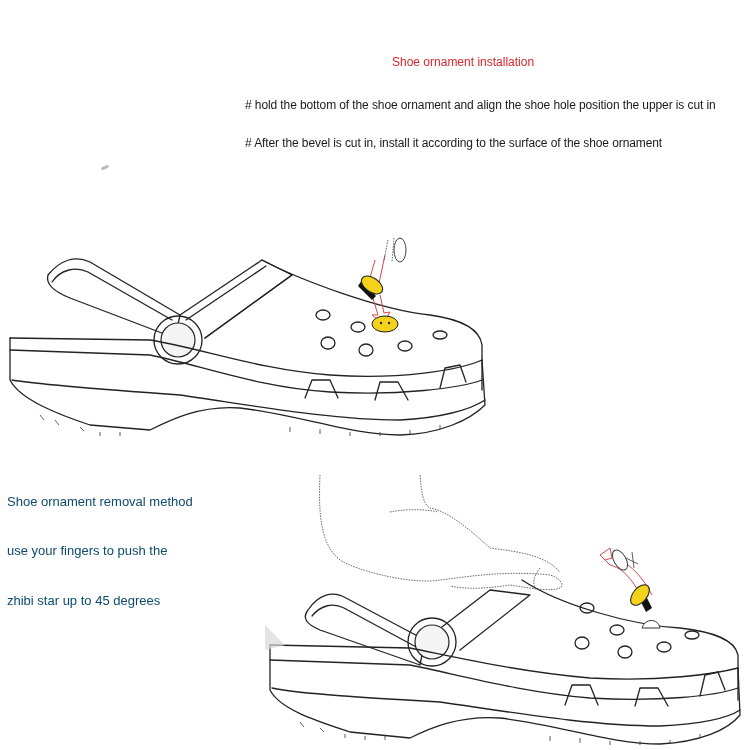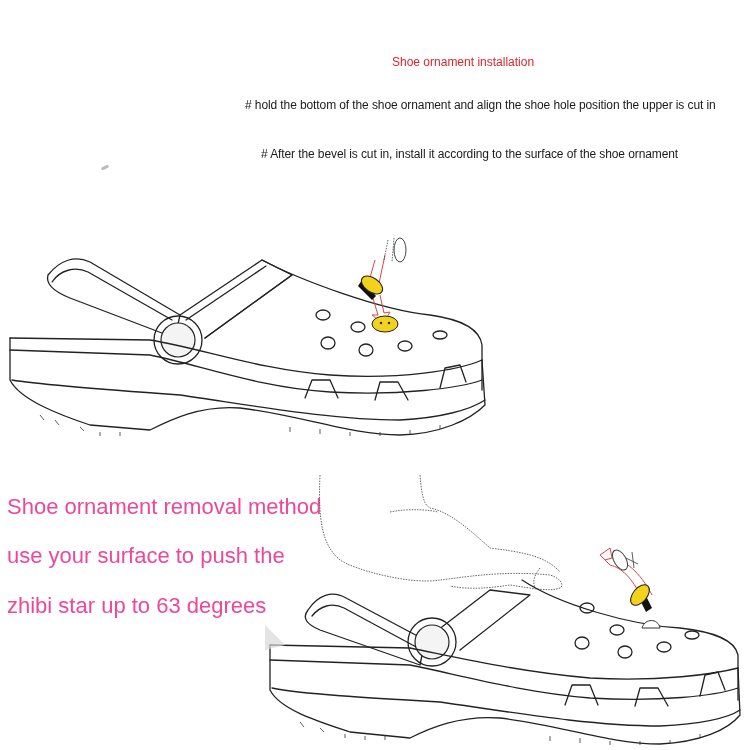--- a/index.html
+++ b/index.html
@@ -1,21 +1,21 @@
 <!DOCTYPE html>
 <html><head>
 <meta charset="utf-8">
 <style>
   html, body { margin: 0; padding: 0; background: #ffffff; }
   body { width: 750px; height: 750px; position: relative; overflow: hidden; font-family: "Liberation Sans", sans-serif; }
   .title { position: absolute; left: 392px; top: 39px; font-size: 12px; color: #d8262b; white-space: nowrap; margin-top: 16px; }
   .step { position: absolute; left: 245px; font-size: 12px; color: #1a1a1a; white-space: nowrap; letter-spacing: -0.1px; }
   .step1 { top: 98px; text-align: right; }
-  .step2 { top: 147px; margin-left: 16px; }
-  .removal { position: absolute; left: 7px; font-size: 22px; color: #ec4899; white-space: nowrap; }
+  .step2 { top: 136px; }
+  .removal { position: absolute; left: 7px; font-size: 13px; color: #0c4a6e; white-space: nowrap; }
   .r1 { top: 494px; }
   .r2 { top: 543px; }
   .r3 { top: 593px; }
   .speck { position: absolute; left: 101px; top: 166px; width: 8px; height: 3px; background: #bbb; transform: rotate(-25deg); border-radius: 2px; }
   svg { position: absolute; }
   .line { fill: none; stroke: #222; stroke-width: 1.3; stroke-linejoin: round; stroke-linecap: round; }
   .thin { fill: none; stroke: #333; stroke-width: 0.8; }
   .dotted { fill: none; stroke: #555; stroke-width: 0.9; stroke-dasharray: 1.5 1.2; }
   .red { fill: none; stroke: #d9454a; stroke-width: 1; }
 </style>
@@ -68,22 +68,22 @@
     <ellipse cx="400" cy="30" rx="6" ry="12" fill="#fff" stroke="#444" stroke-width="1"></ellipse>
     <path d="M362,60 L376,76 L372,80 L358,66 Z" fill="#111"></path>
     <ellipse cx="372" cy="65" rx="12" ry="7" transform="rotate(35 372 65)" fill="#f2d21b" stroke="#222" stroke-width="1"></ellipse>
     <ellipse cx="385" cy="104" rx="13" ry="8" fill="#f2d21b" stroke="#222" stroke-width="1"></ellipse>
     <circle cx="381" cy="103" r="1.2" fill="#222"></circle>
     <circle cx="389" cy="103" r="1.2" fill="#222"></circle>
   </g>
 </svg>
 
 <div class="removal r1">Shoe ornament removal method</div>
-<div class="removal r2">use your surface to push the</div>
-<div class="removal r3">zhibi star up to 63 degrees</div>
+<div class="removal r2">use your fingers to push the</div>
+<div class="removal r3">zhibi star up to 45 degrees</div>
 
 <svg style="left:260px;top:460px" width="490" height="290" viewBox="0 0 490 290">
   <g>
     <path class="dotted" d="M60,15 C58,60 62,85 80,100 C95,110 150,125 180,120 C200,118 240,110 290,115 C300,118 305,125 300,128 C290,132 270,128 250,125 C230,128 210,130 190,126"></path>
     <path class="dotted" d="M160,15 C162,40 165,45 170,48 C190,52 210,70 230,88 C260,92 285,95 300,112"></path>
     <path class="dotted" d="M130,52 C150,48 170,50 178,52"></path>
     <path class="dotted" d="M280,108 C275,115 272,120 275,128"></path>
   </g>
   <g>
     <path class="line" d="M48,150 C58,135 72,130 86,138 L165,180 L160,205 L60,170 C46,164 42,158 48,150 Z"></path>

